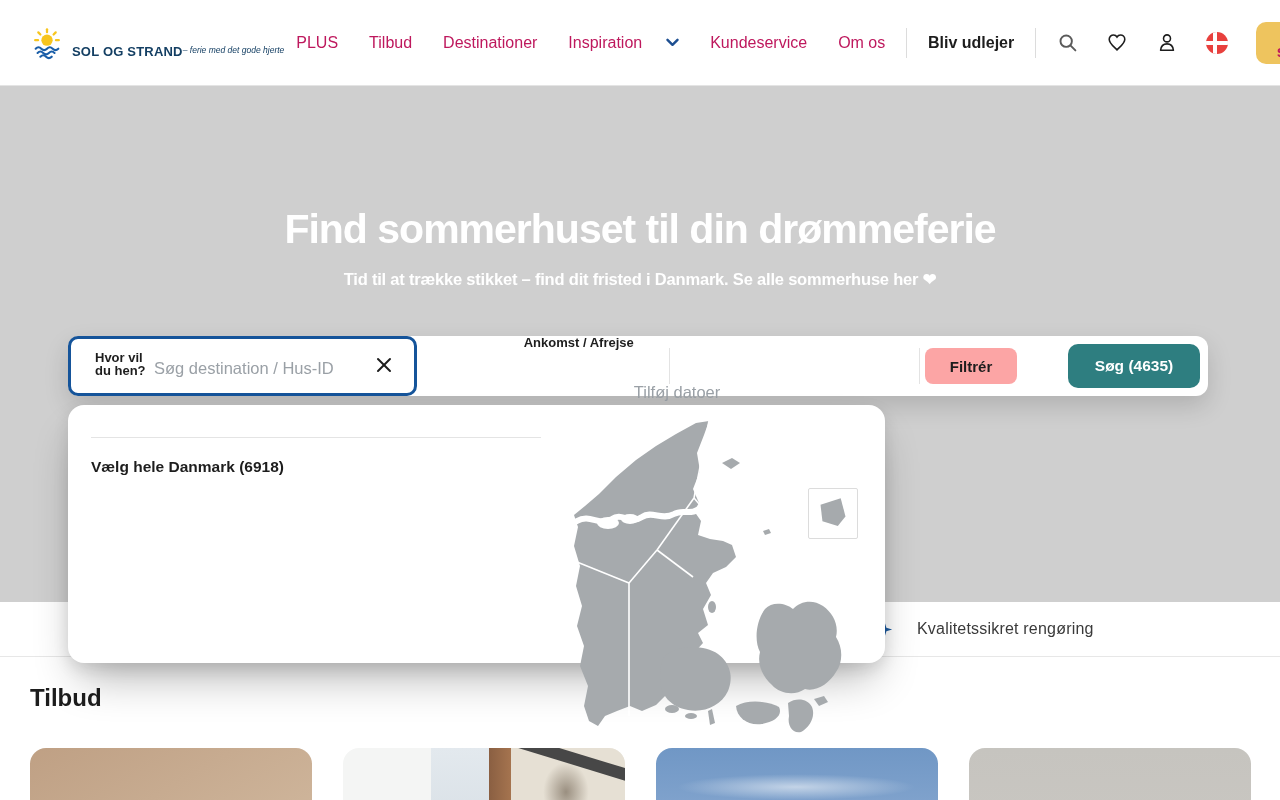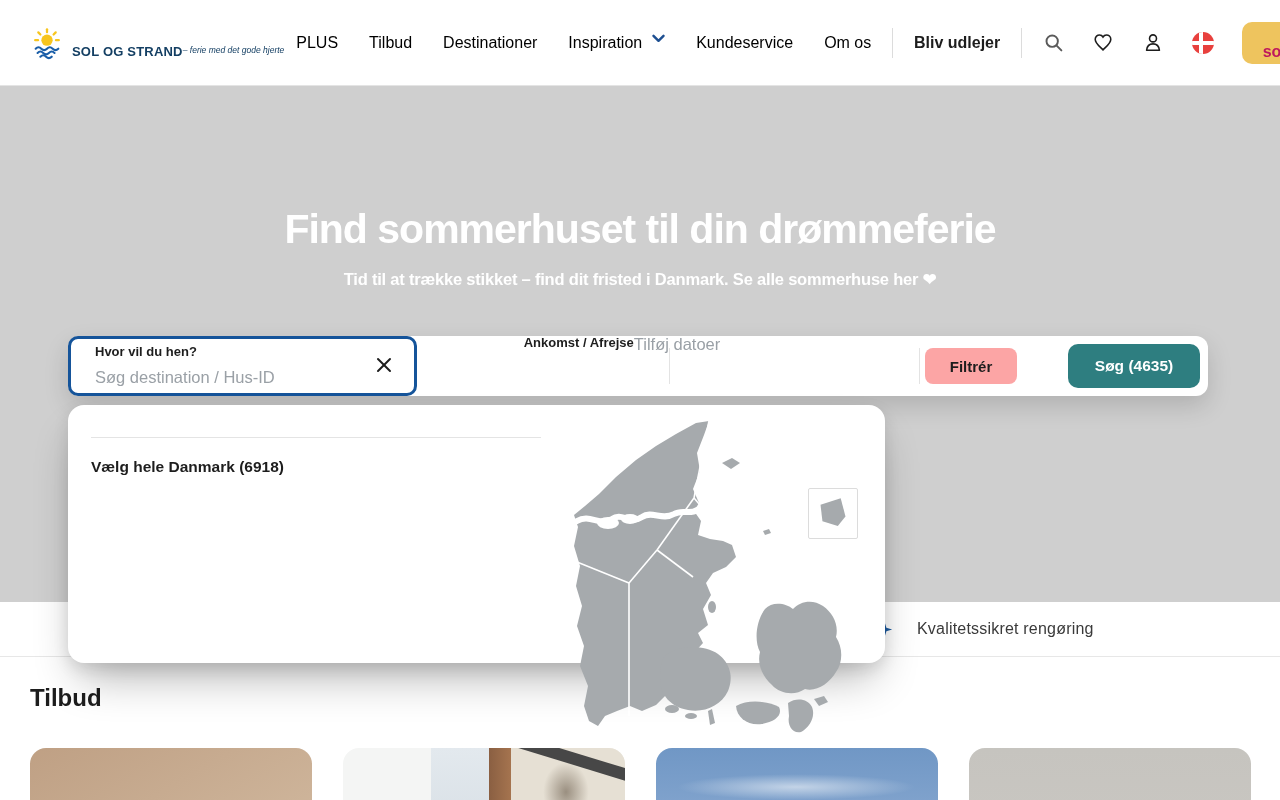--- a/index.html
+++ b/index.html
@@ -9,22 +9,22 @@
 
   
   .header{position:absolute;top:0;left:0;right:0;height:86px;background:#fff;
           display:flex;align-items:center;padding:0 30px;z-index:10;
           border-bottom:1px solid #e4e4e4;}
   .logo{display:flex;align-items:center;gap:8px;cursor:pointer;flex:0 0 auto;}
   .logo-text{display:flex;flex-direction:row;line-height:1.1;margin-top:19px;}
   .logo-name{font-size:13px;font-weight:800;color:#143f63;letter-spacing:.2px;}
   .logo-tagline{font-size:8.5px;font-style:italic;color:#143f63;margin-top:1px;}
   .nav{display:flex;align-items:center;gap:31px;margin-left:12px;}
-  .nav a{font-size:16px;font-weight:500;color:#000000;text-decoration:none;cursor:pointer;white-space:nowrap;}
-  .nav .with-chevron{display:flex;align-items:flex-start;gap:10px;}
+  .nav a{font-size:16px;font-weight:500;color:#be185d;text-decoration:none;cursor:pointer;white-space:nowrap;}
+  .nav .with-chevron{display:flex;align-items:center;gap:24px;}
   .header-right{display:flex;align-items:center;gap:0;margin-left:auto;}
   .vsep{width:1px;height:30px;background:#dcdcdc;margin:0 21px;}
   .bold-link{font-size:16px;font-weight:700;color:#1d1d1d;text-decoration:none;cursor:pointer;white-space:nowrap;}
   .icon-btn{display:flex;align-items:center;justify-content:center;width:22px;height:22px;
             background:none;border:none;padding:0;cursor:pointer;margin-right:28px;}
   .icon-btn:last-of-type{margin-right:19px;}
   .flag{width:22px;height:22px;border-radius:50%;position:relative;overflow:hidden;background:#e8403d;}
   .flag:before{content:"";position:absolute;left:7px;top:0;width:4px;height:100%;background:#fff;}
   .flag:after{content:"";position:absolute;top:9px;left:0;width:100%;height:4px;background:#fff;}
   .header-cta{background:#eec45e;border:none;border-radius:10px;height:42px;padding:0 20px;
@@ -33,24 +33,24 @@
   
   .hero{position:absolute;top:86px;left:0;right:0;height:516px;background:#cfcfcf;text-align:center;z-index:1;}
   .hero-title{margin:0;padding-top:122px;font-size:41px;font-weight:800;letter-spacing:-1px;color:#fff;line-height:1.05;}
   .hero-sub{margin:19px 0 0 0;font-size:16.5px;font-weight:700;letter-spacing:-0.2px;color:#fff;}
 
   
   .searchbar{position:absolute;left:68px;top:336px;width:1140px;height:60px;background:#fff;
              border-radius:12px;box-shadow:0 10px 24px rgba(0,0,0,.15);z-index:20;}
   .field{position:absolute;top:0;height:60px;display:flex;flex-direction:row;justify-content:center;cursor:pointer;}
   .field .f-label{font-size:13px;font-weight:700;color:#1d1d1d;line-height:1;margin-bottom:5px;}
-  .field .f-ph{font-size:16.5px;color:#9aa0a6;line-height:1;}
+  .field .f-ph{font-size:16.5px;color:#9aa0a6;line-height:1;margin-top:48px;}
   .field-dest{left:0;width:349px;border:3px solid #15549a;border-radius:10px;background:#fff;
               padding-left:24px;flex-direction:row;align-items:center;z-index:2;}
-  .field-dest .col{display:flex;flex-direction:column;justify-content:center;flex:1;}
+  .field-dest .col{display:flex;flex-direction:row;justify-content:center;flex:1;}
   .field-dest input{border:none;outline:none;padding:0;margin-top:5px;font-family:inherit;
                     font-size:16.5px;color:#1d1d1d;background:transparent;width:240px;}
   .field-dest input::placeholder{color:#9aa0a6;}
   .clear-btn{background:none;border:none;padding:0;margin-right:20px;cursor:pointer;width:20px;height:20px;}
   .field-dates{left:417px;width:250px;padding-left:24px;}
   .field-guests{left:624px;width:226px;padding-left:20px;}
   .vline{position:absolute;top:12px;width:1px;height:36px;background:#e3e3e3;}
   .vline.v1{left:601px;}
   .vline.v2{left:851px;}
   .filter-btn{position:absolute;left:857px;top:12px;width:92px;height:36px;border:none;border-radius:8px;

